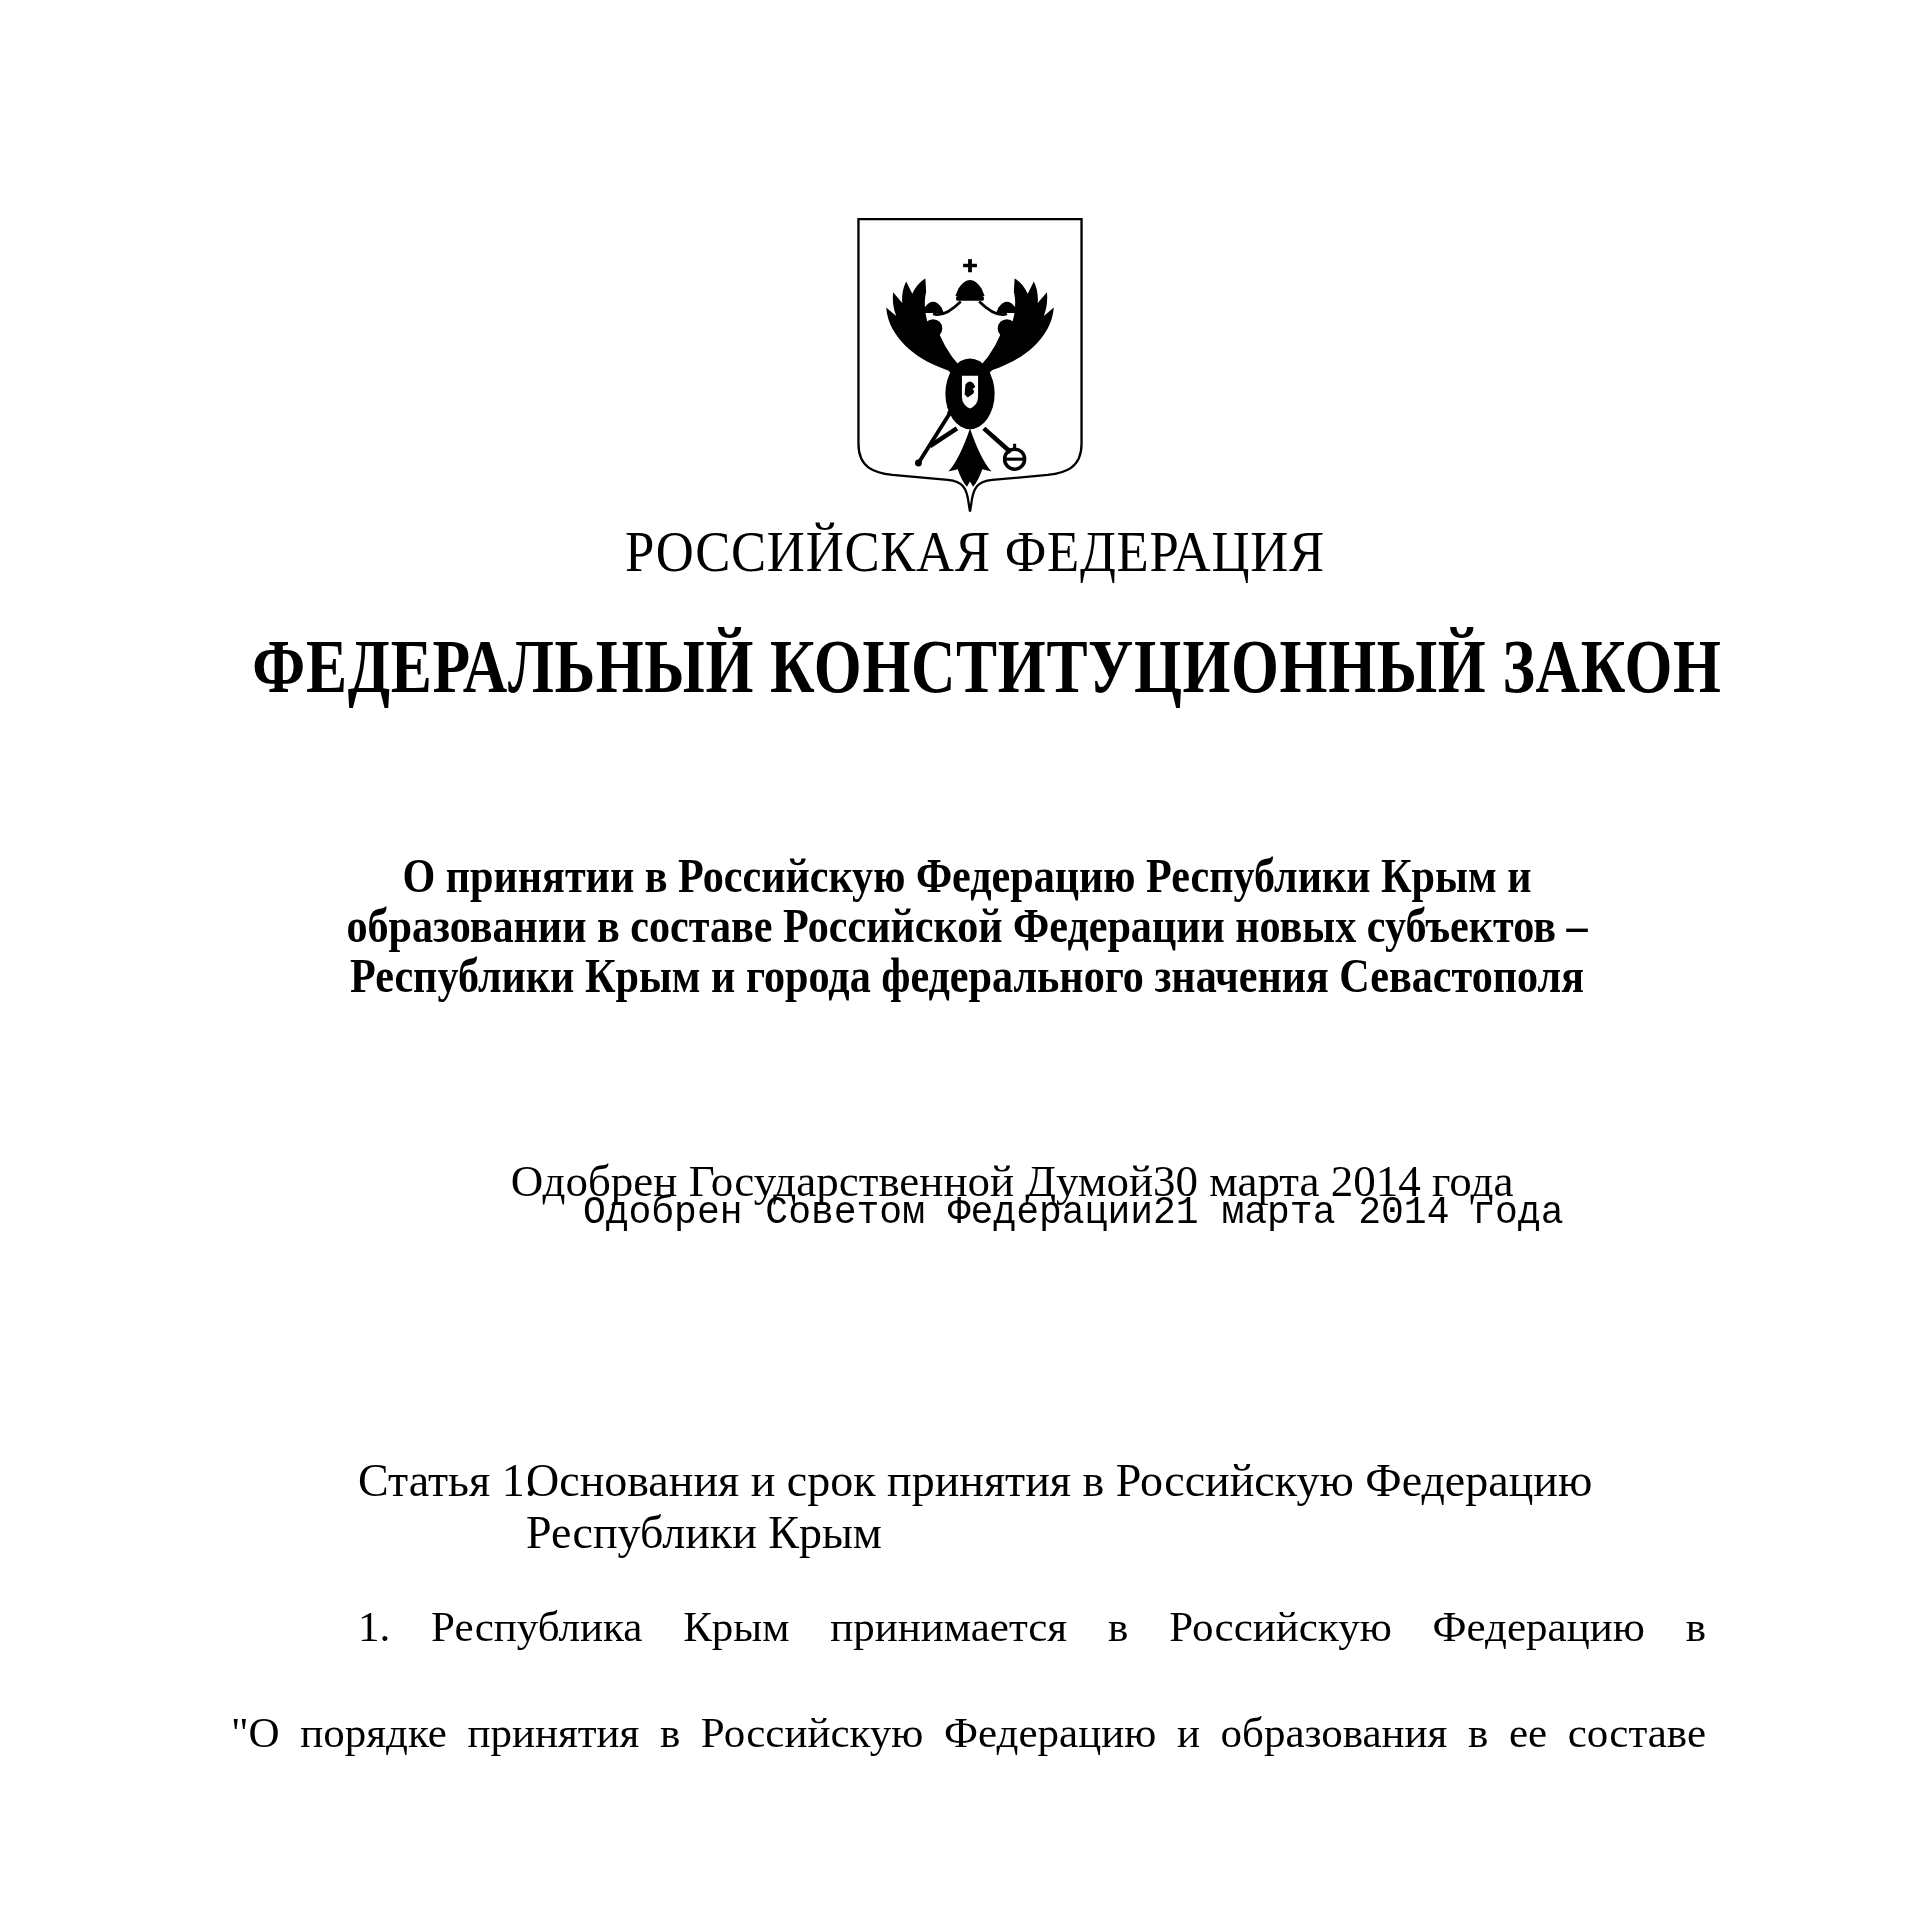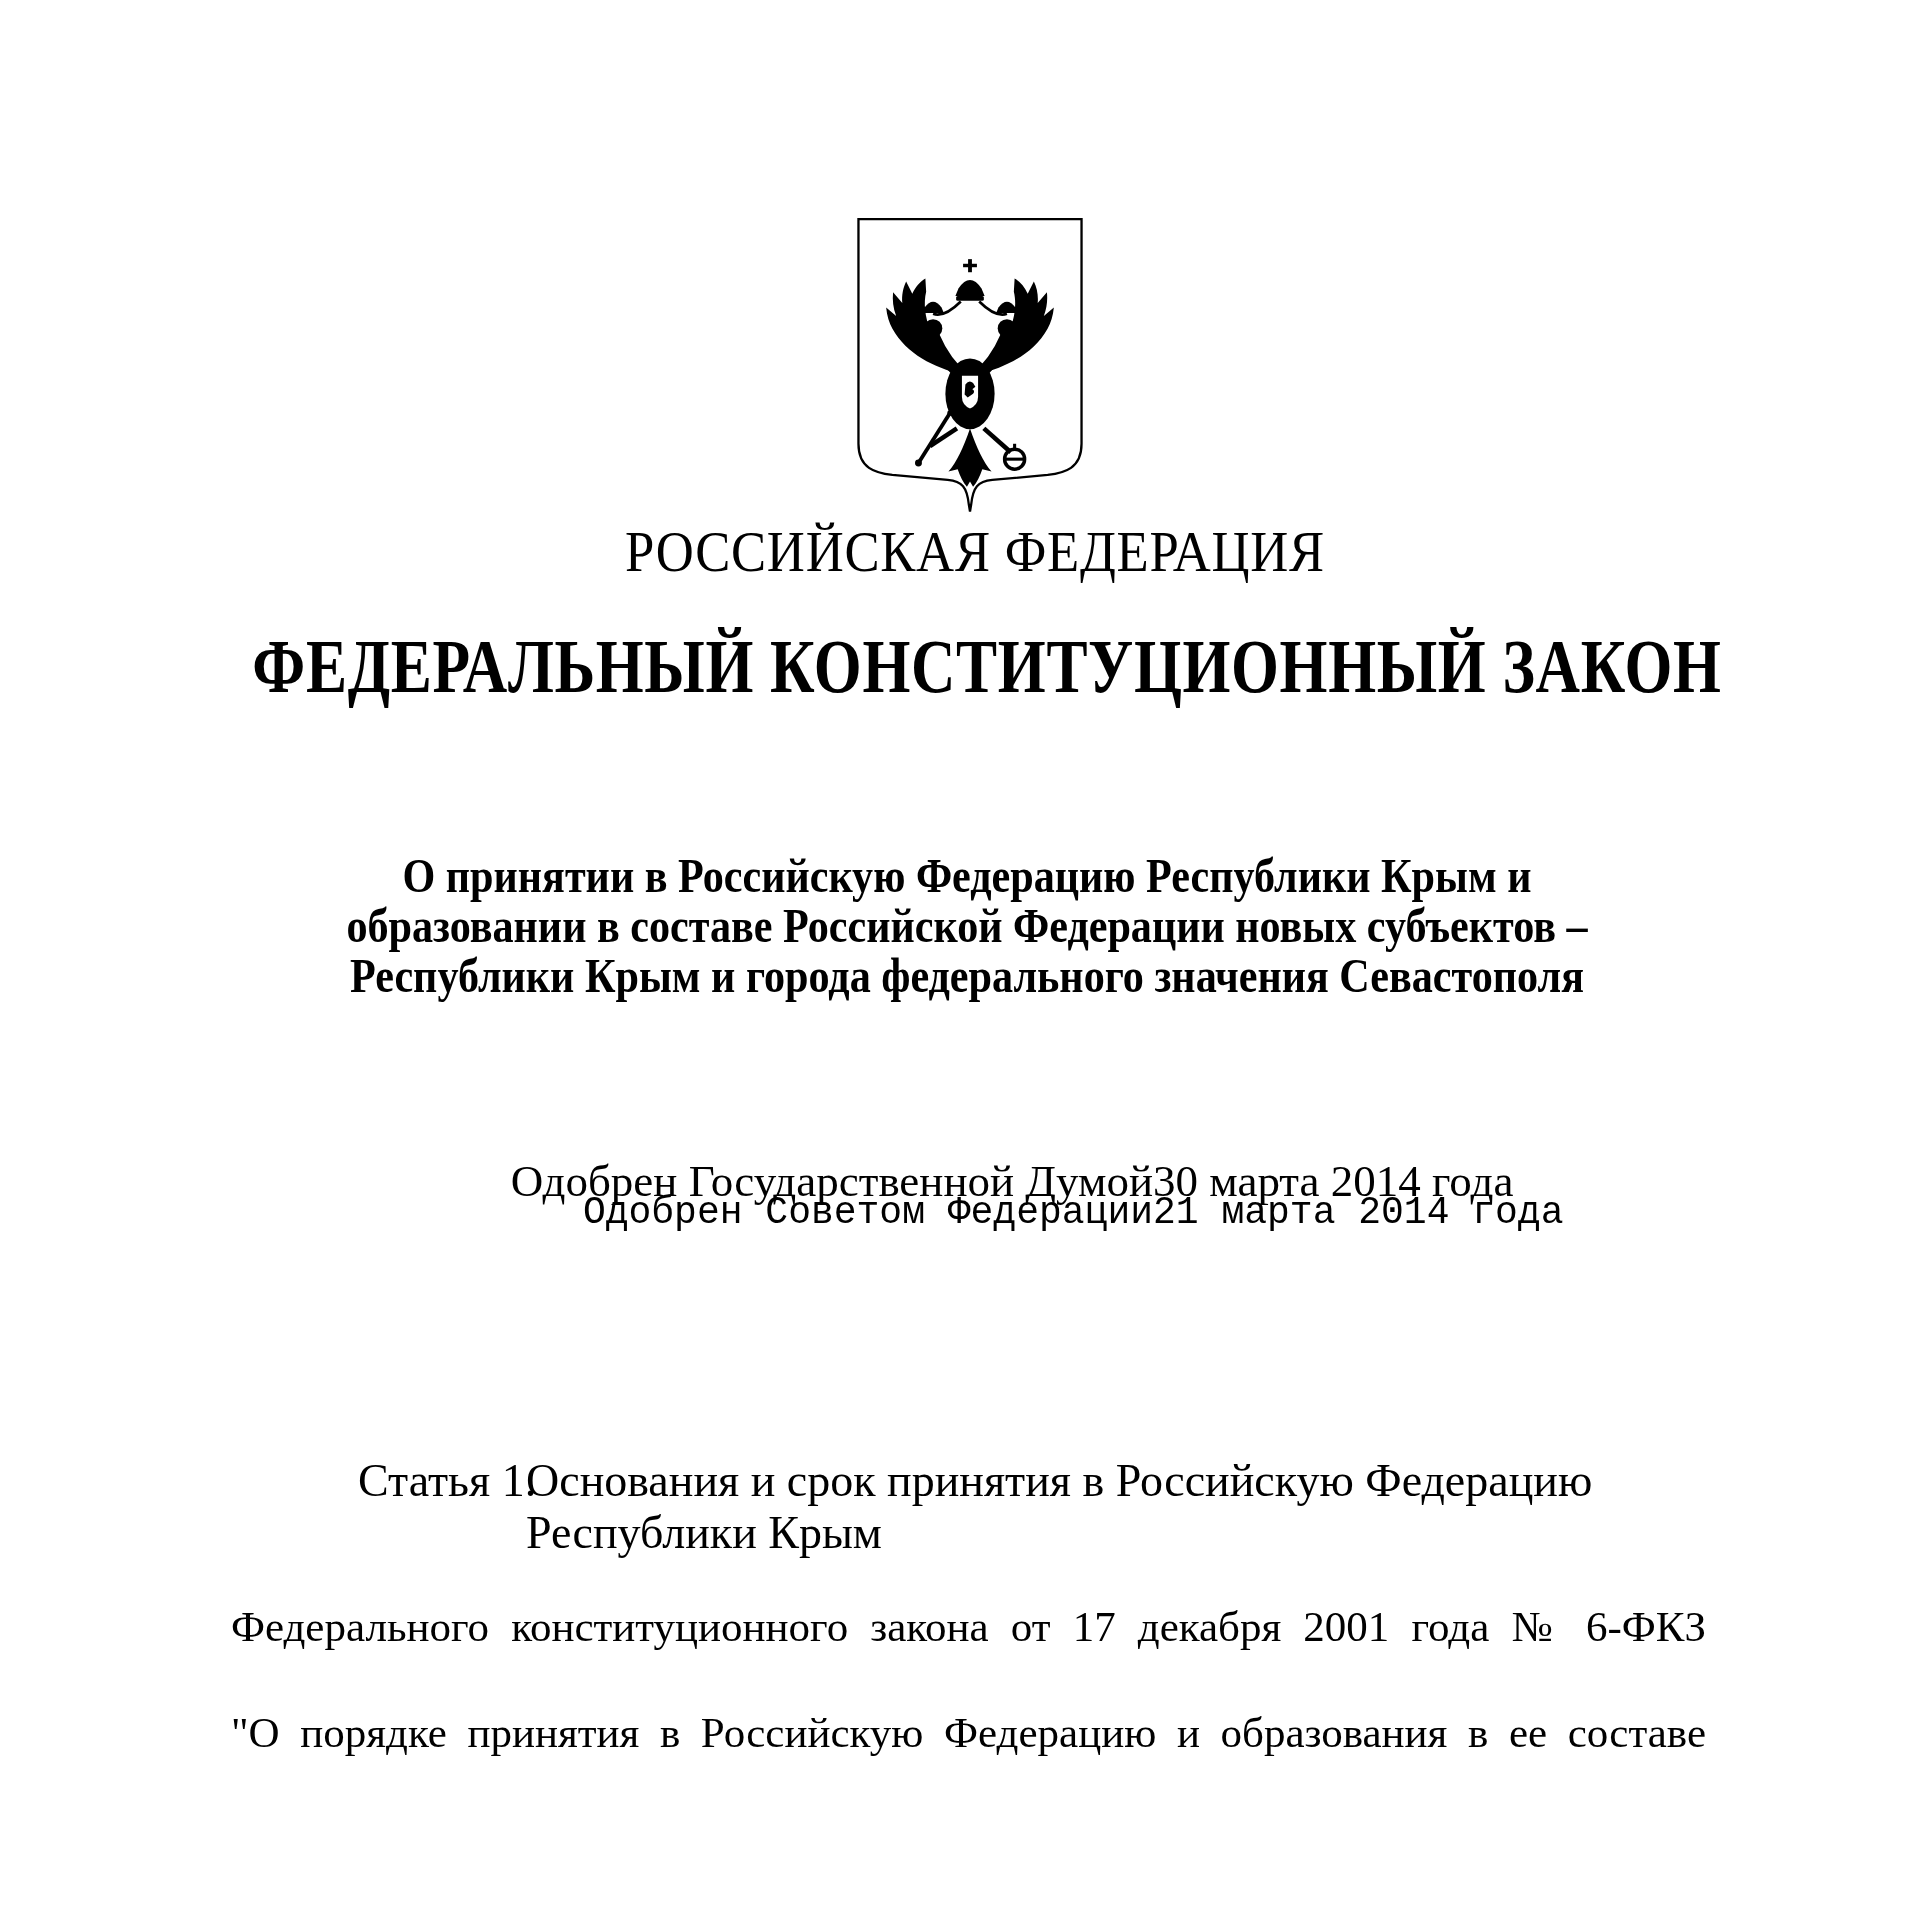--- a/index.html
+++ b/index.html
@@ -121,18 +121,18 @@
   </div>
 
   <div class="art-head">
     <div class="art-line art-line1">
       <span class="art-label">Статья 1.</span><span class="art-title">Основания и срок принятия в Российскую Федерацию</span>
     </div>
     <div class="art-line art-line2 art-title">Республики Крым</div>
   </div>
 
   <div class="body-text">
-      <div class="bline just">Федерального конституционного закона от 17 декабря 2001 года № 6-ФКЗ</div>
+      <div class="bline ind just">1. Республика Крым принимается в Российскую Федерацию в</div>
       <div class="bline just">"О порядке принятия в Российскую Федерацию и образования в ее составе</div>
     </div>
 
 </div>
 
 
 </body></html>

